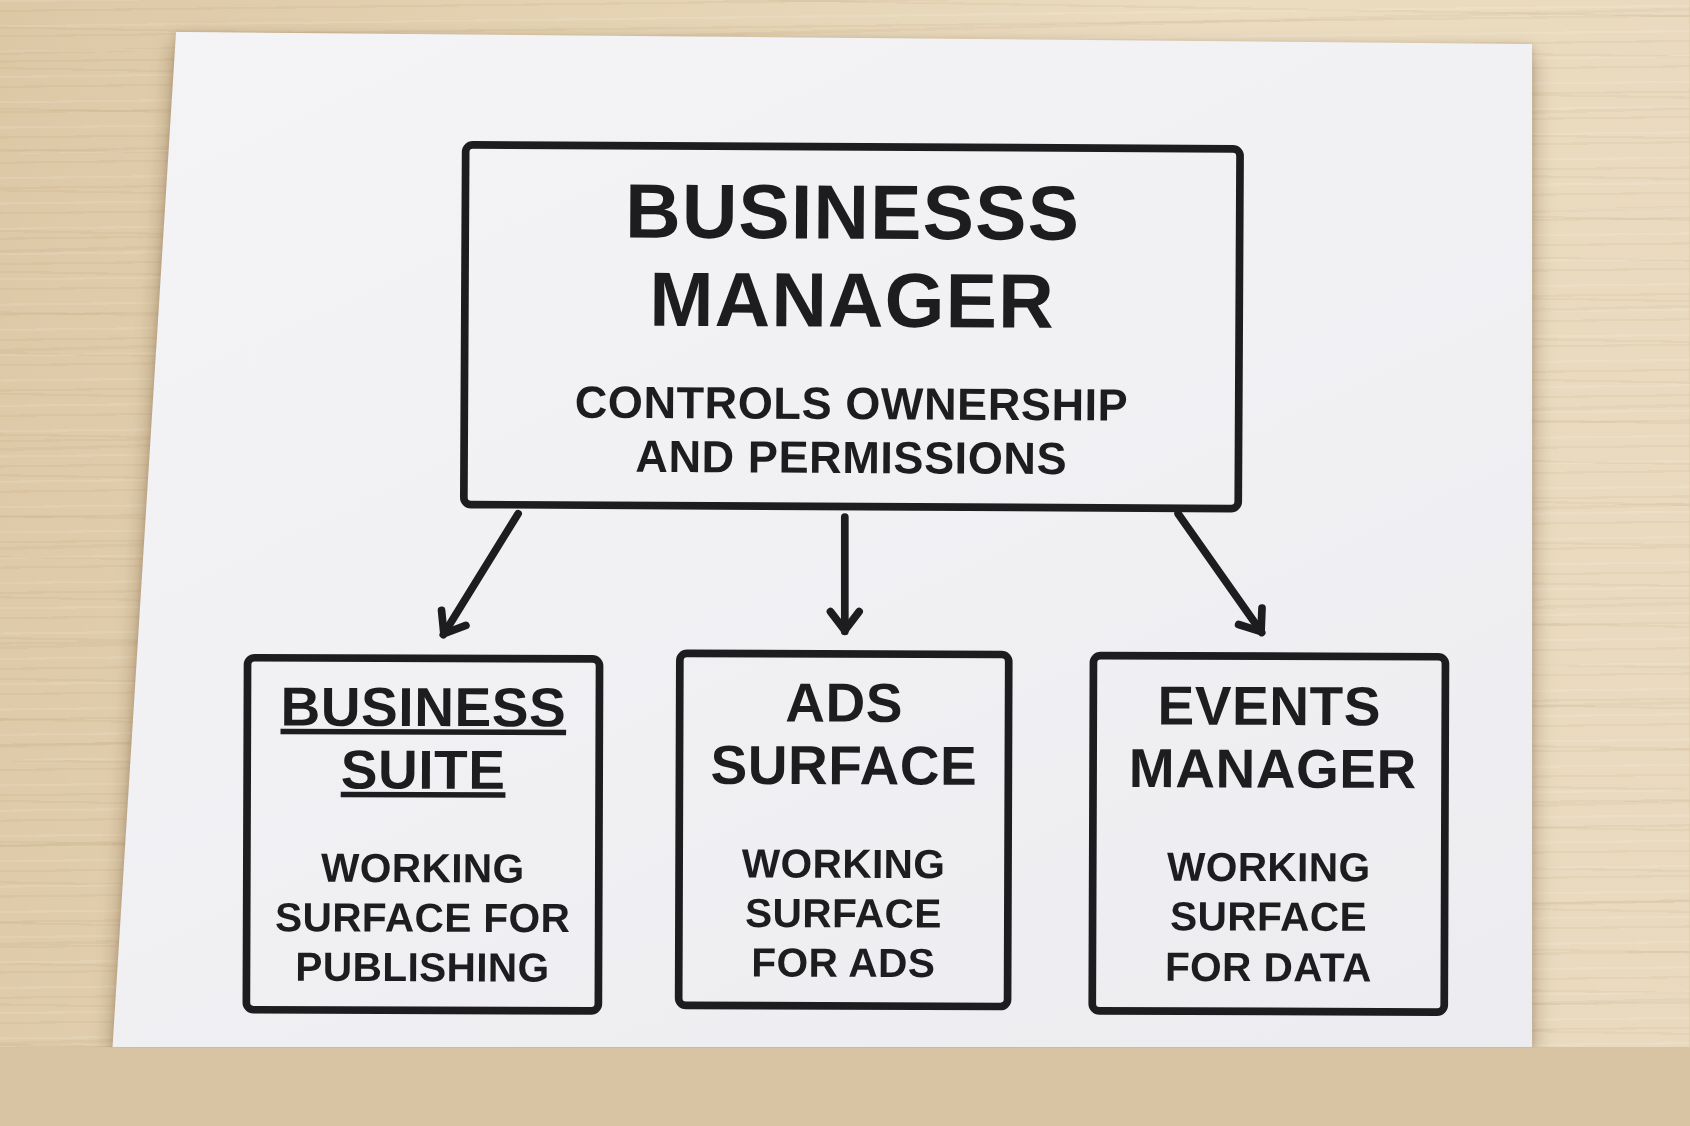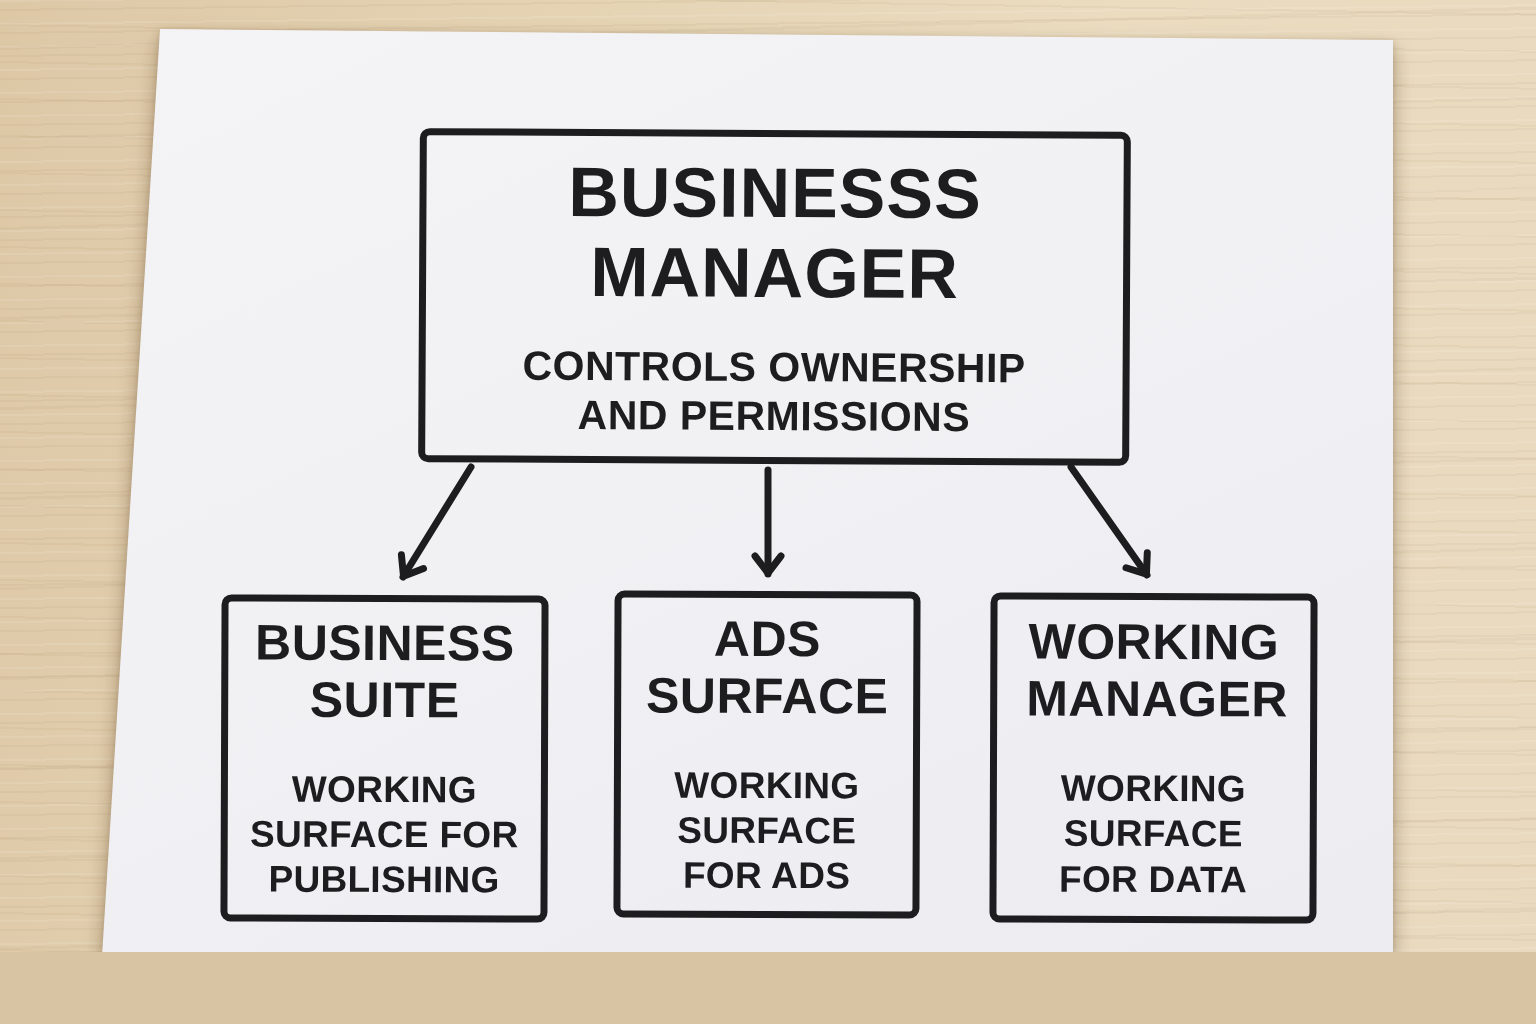--- a/index.html
+++ b/index.html
@@ -89,21 +89,21 @@
     letter-spacing: 0.5px;
     line-height: 1.14;
   }
   .node-child .node-subtitle {
     font-size: 37px;
     font-weight: 700;
     letter-spacing: 0.3px;
     line-height: 1.22;
   }
   .node-business-suite { left: 221px; top: 595px; width: 327px; height: 327px; }
-  .node-business-suite .node-title    { max-width: 265px; }
+  .node-business-suite .node-title    { max-width: 265px; text-decoration: underline; }
   .node-business-suite .node-subtitle { max-width: 295px; }
   .node-ads-manager { left: 614px; top: 591px; width: 306px; height: 327px; }
   .node-ads-manager .node-title    { max-width: 245px; }
   .node-ads-manager .node-subtitle { max-width: 228px; }
   .node-events-manager { left: 990px; top: 593px; width: 327px; height: 330px; }
   .node-events-manager .node-title    { max-width: 255px; }
   .node-events-manager .node-subtitle { max-width: 228px; }
   
   .connectors {
     position: absolute;
@@ -142,17 +142,17 @@
     <div class="node-title">BUSINESS SUITE</div>
     <div class="node-subtitle">WORKING SURFACE FOR PUBLISHING</div>
   </div>
 
   <div class="node node-child node-ads-manager">
     <div class="node-title">ADS SURFACE</div>
     <div class="node-subtitle">WORKING SURFACE FOR ADS</div>
   </div>
 
   <div class="node node-child node-events-manager">
-    <div class="node-title">WORKING MANAGER</div>
+    <div class="node-title">EVENTS MANAGER</div>
     <div class="node-subtitle">WORKING SURFACE FOR DATA</div>
   </div>
 
 </div>
 
 </body></html>

